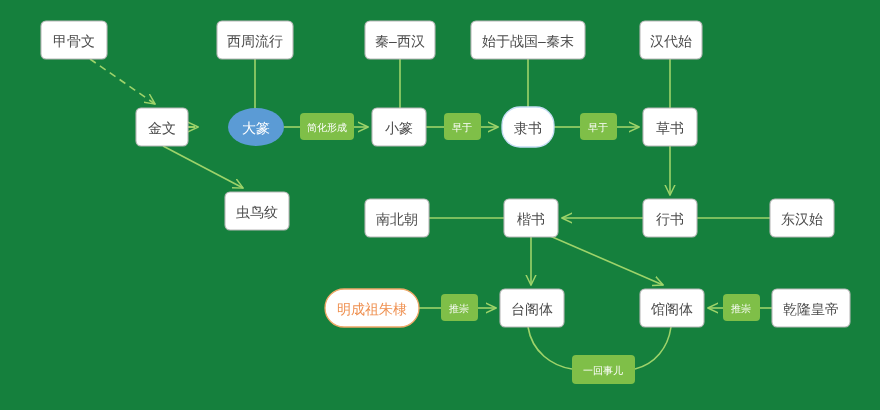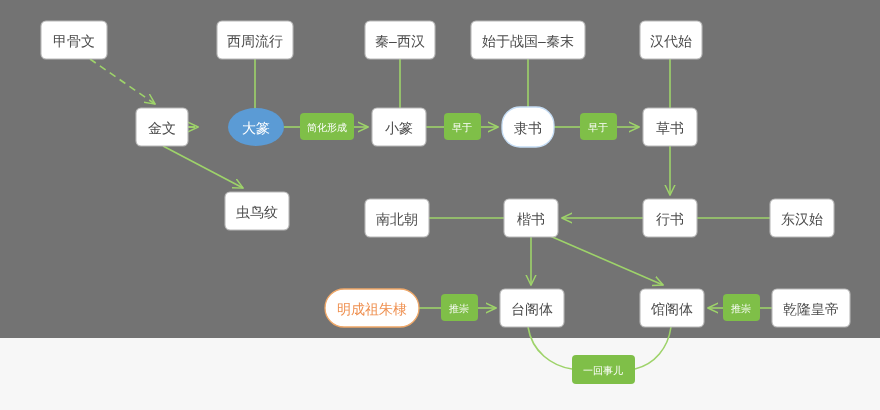--- a/index.html
+++ b/index.html
@@ -10,22 +10,22 @@
   body {
     width: 880px;
     height: 410px;
     background: #f7f7f7;
     font-family: "Liberation Sans", "DejaVu Sans", sans-serif;
     overflow: hidden;
   }
   #diagram-root {
     position: relative;
     width: 880px;
-    height: 338px;
-    background: #737373;
+    height: 410px;
+    background: #15803d;
     text-align: center;
   }
   svg.flow-canvas {
     position: absolute;
     left: 0;
     top: 0;
     width: 880px;
     height: 410px;
     display: block;
   }

